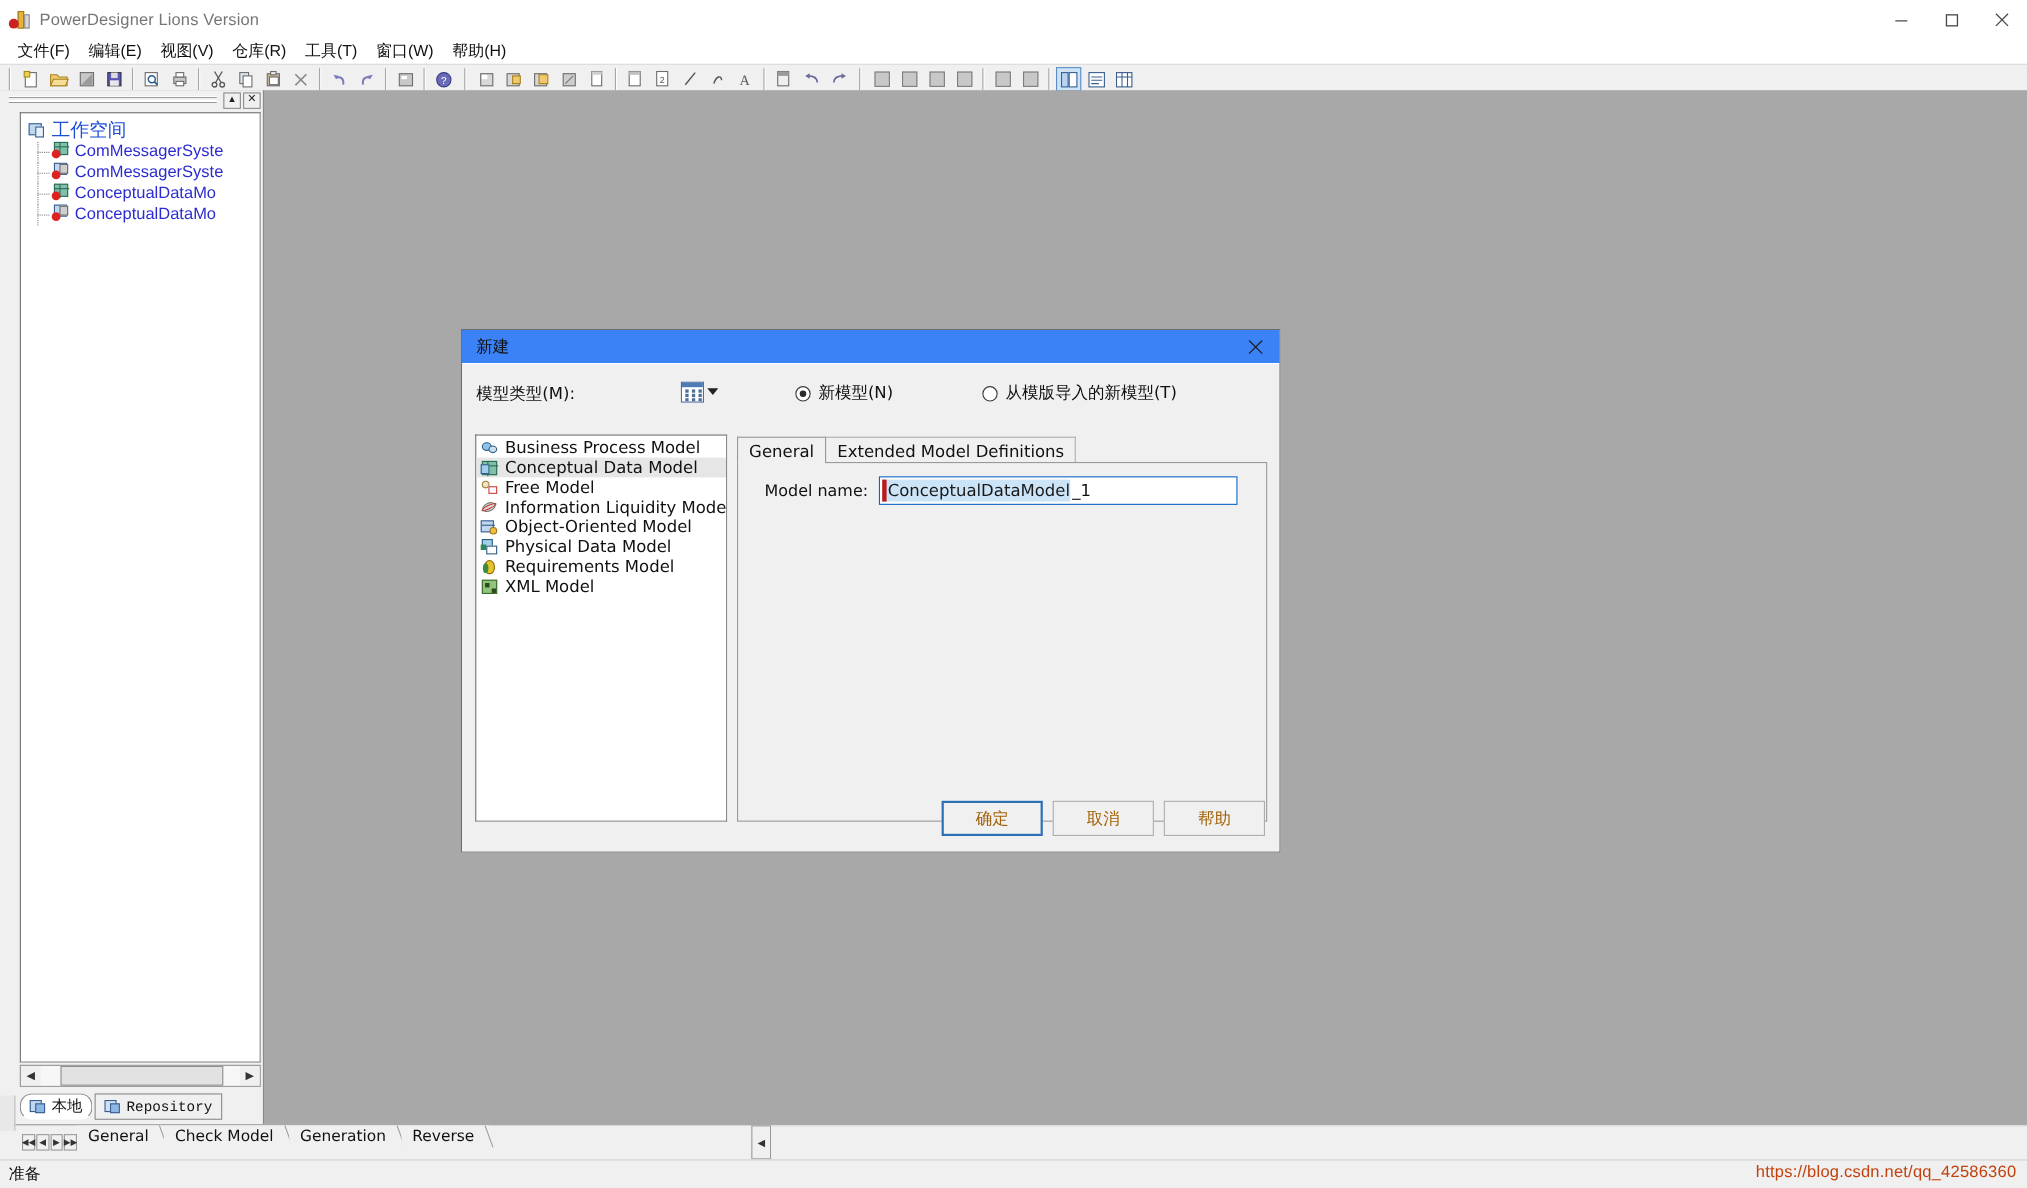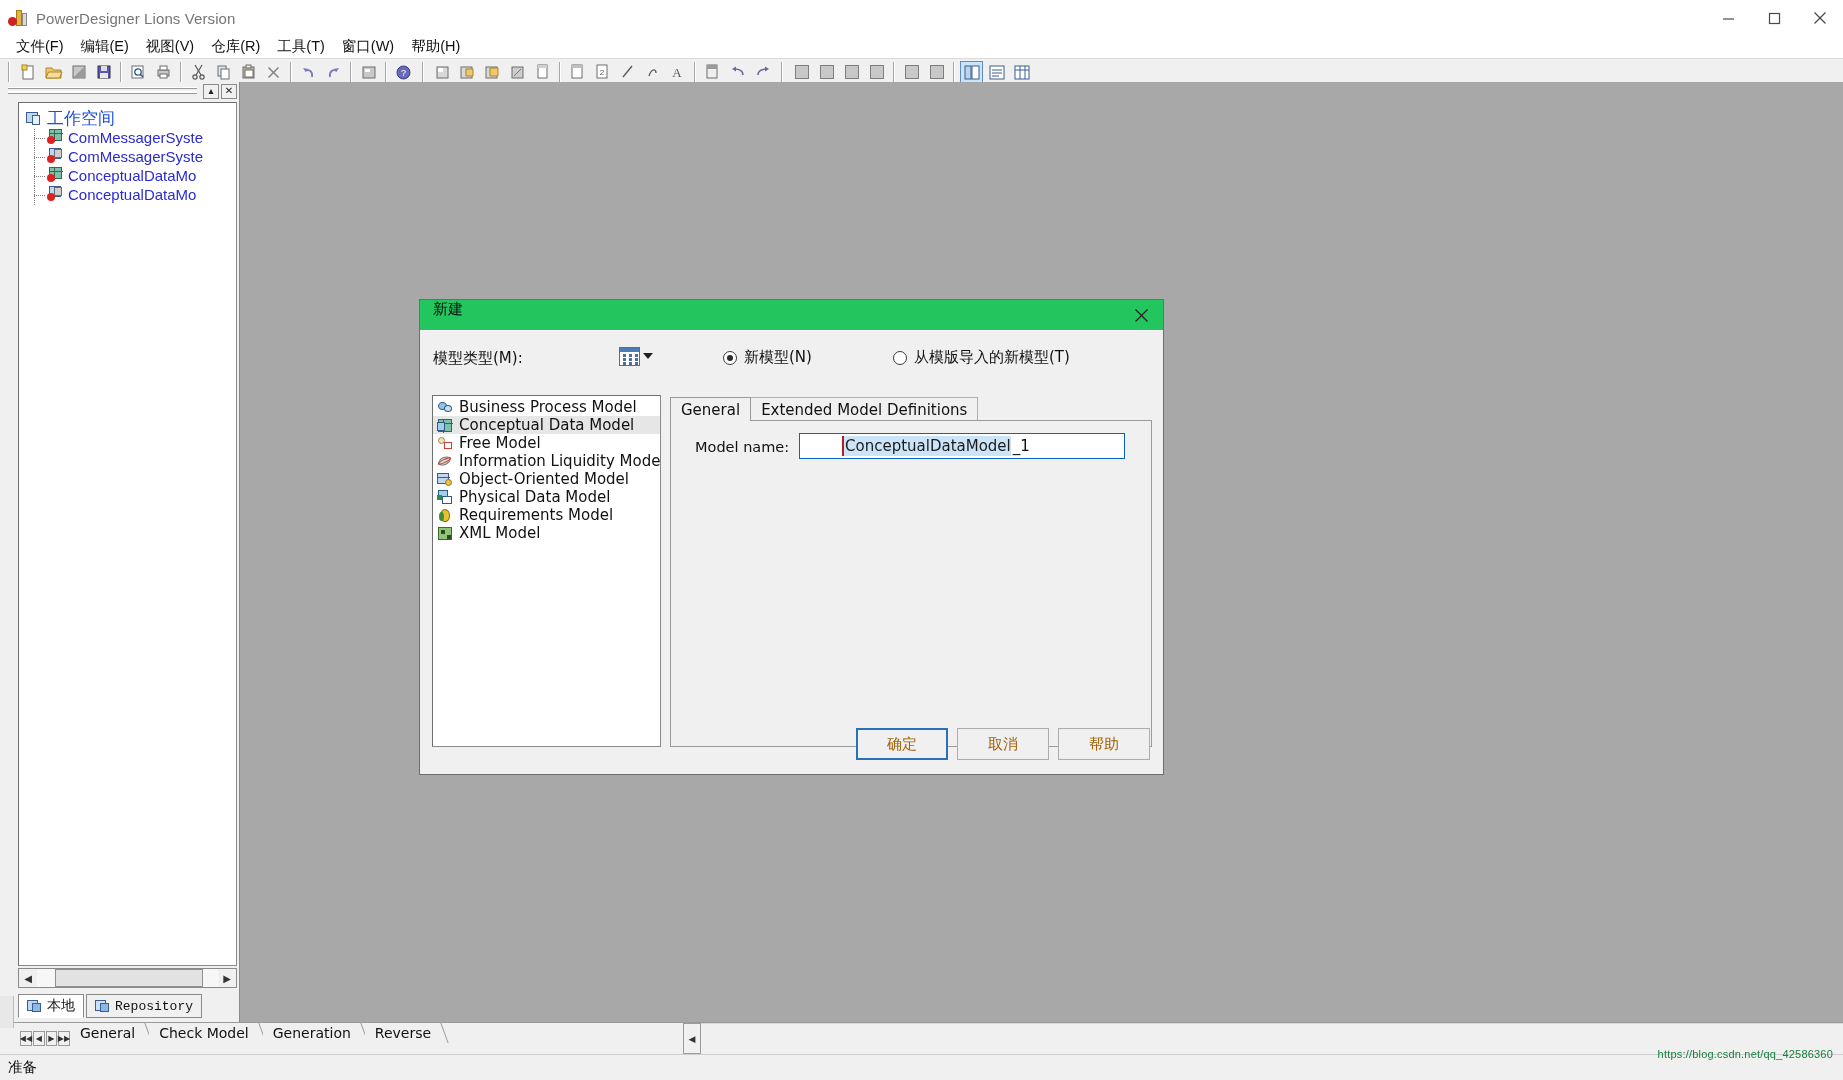--- a/index.html
+++ b/index.html
@@ -156,37 +156,37 @@
 
   #lp-tabs {
     height:26px; margin:2px 2px 4px 18px; flex:0 0 auto;
     display:flex; align-items:flex-end;
   }
   .lp-tab {
     height:24px; padding:0 8px; display:flex; align-items:center; gap:5px;
     border:1px solid #8a8a8a; background:#f0f0f0; margin-right:2px;
     font-size:14px; color:#111;
   }
-  .lp-tab.sel { background:#ffffff; border-bottom-color:#ffffff; }
+  .lp-tab.sel { background:#ffffff; border-bottom-color:#ffffff;border-radius:11px; }
   .tab-ico { width:15px; height:14px; position:relative; }
   .tab-ico .a { position:absolute; left:0; top:1px; width:11px; height:11px; background:#bfd8f0; border:1px solid #3a5f8f;}
   .tab-ico .b { position:absolute; left:5px; top:4px; width:9px; height:9px; background:#8cb8e6; border:1px solid #3a5f8f;}
   .repo-ico .a { background:#cfe0f5; }
   .mono { font-family:"Liberation Mono", monospace; font-size:13px; }
 
   
   #dialog {
     position:absolute; left:419px; top:217px; width:745px; height:476px;
     background:#f0f0f0;
     border:1px solid #6d6d6d;
     box-shadow:0 0 0 0 rgba(0,0,0,0);
   }
   #dlg-title {
-    height:31px; background:#22c55e;
-    display:flex; align-items:flex-start;
+    height:31px; background:#3b82f6;
+    display:flex; align-items:center;
     position:relative;
     border-bottom:1px solid #ffffff;
   }
   #dlg-title .t { margin-left:13px; font-size:15px; color:#111; font-family:"DejaVu Sans", sans-serif;}
   #dlg-close {
     position:absolute; right:0; top:0; width:44px; height:31px;
     display:flex; align-items:center; justify-content:center; color:#111;
   }
   #dlg-body { position:absolute; left:0; top:31px; right:0; bottom:0; background:#f0f0f0; }
 
@@ -289,22 +289,21 @@
   }
   #modelname-input {
     position:absolute; left:128px; top:12px; width:326px; height:26px;
     background:#ffffff; border:1px solid #0a64c8;
     display:flex; align-items:center; padding-left:2px;
     font-size:15px; color:#111; overflow:hidden;
     font-family:"DejaVu Sans", sans-serif;
   }
   #modelname-input .sel-text {
     background:#cce4f7; color:#1a1a1a; padding:1px 0 1px 1px;
-    border-left:2px solid #b91c1c;
-    margin-left:40px;
+    border-left:4px solid #b91c1c;
   }
   #modelname-input .rest { padding:1px 2px; }
 
   #dlg-buttons {
     position:absolute; right:13px; bottom:14px;
     display:flex; gap:9px;
   }
   .dbtn {
     width:92px; height:32px;
     background:#f0f0f0; border:1px solid #adadad;
@@ -339,22 +338,22 @@
   .bbar-arrow { width:18px; background:#f0f0f0; border:1px solid #9a9a9a; display:flex;align-items:center;justify-content:center;font-size:9px;color:#333;}
   .bbar-track { flex:1 1 auto; background:#f0f0f0; border-top:1px solid #d8d8d8; }
 
   #statusbar {
     position:absolute; left:0; bottom:0; width:100%; height:26px;
     background:#f0f0f0; border-top:1px solid #cfcfcf;
     display:flex; align-items:center;
   }
   #status-text { margin-left:8px; font-size:14.5px; color:#111; font-family:"DejaVu Sans", sans-serif; }
   #watermark {
-    position:absolute; right:10px; bottom:20px;
-    font-size:11px; color:#15803d; letter-spacing:.2px;
+    position:absolute; right:10px; bottom:6px;
+    font-size:15px; color:#c2410c; letter-spacing:.2px;
   }
   #edge-left {
     position:absolute; left:0; bottom:26px; width:14px; height:32px;
     background:#e8e8e8; border-right:1px solid #bbb;
   }
 </style>
 </head>
 <body>
 
 <div id="titlebar">

